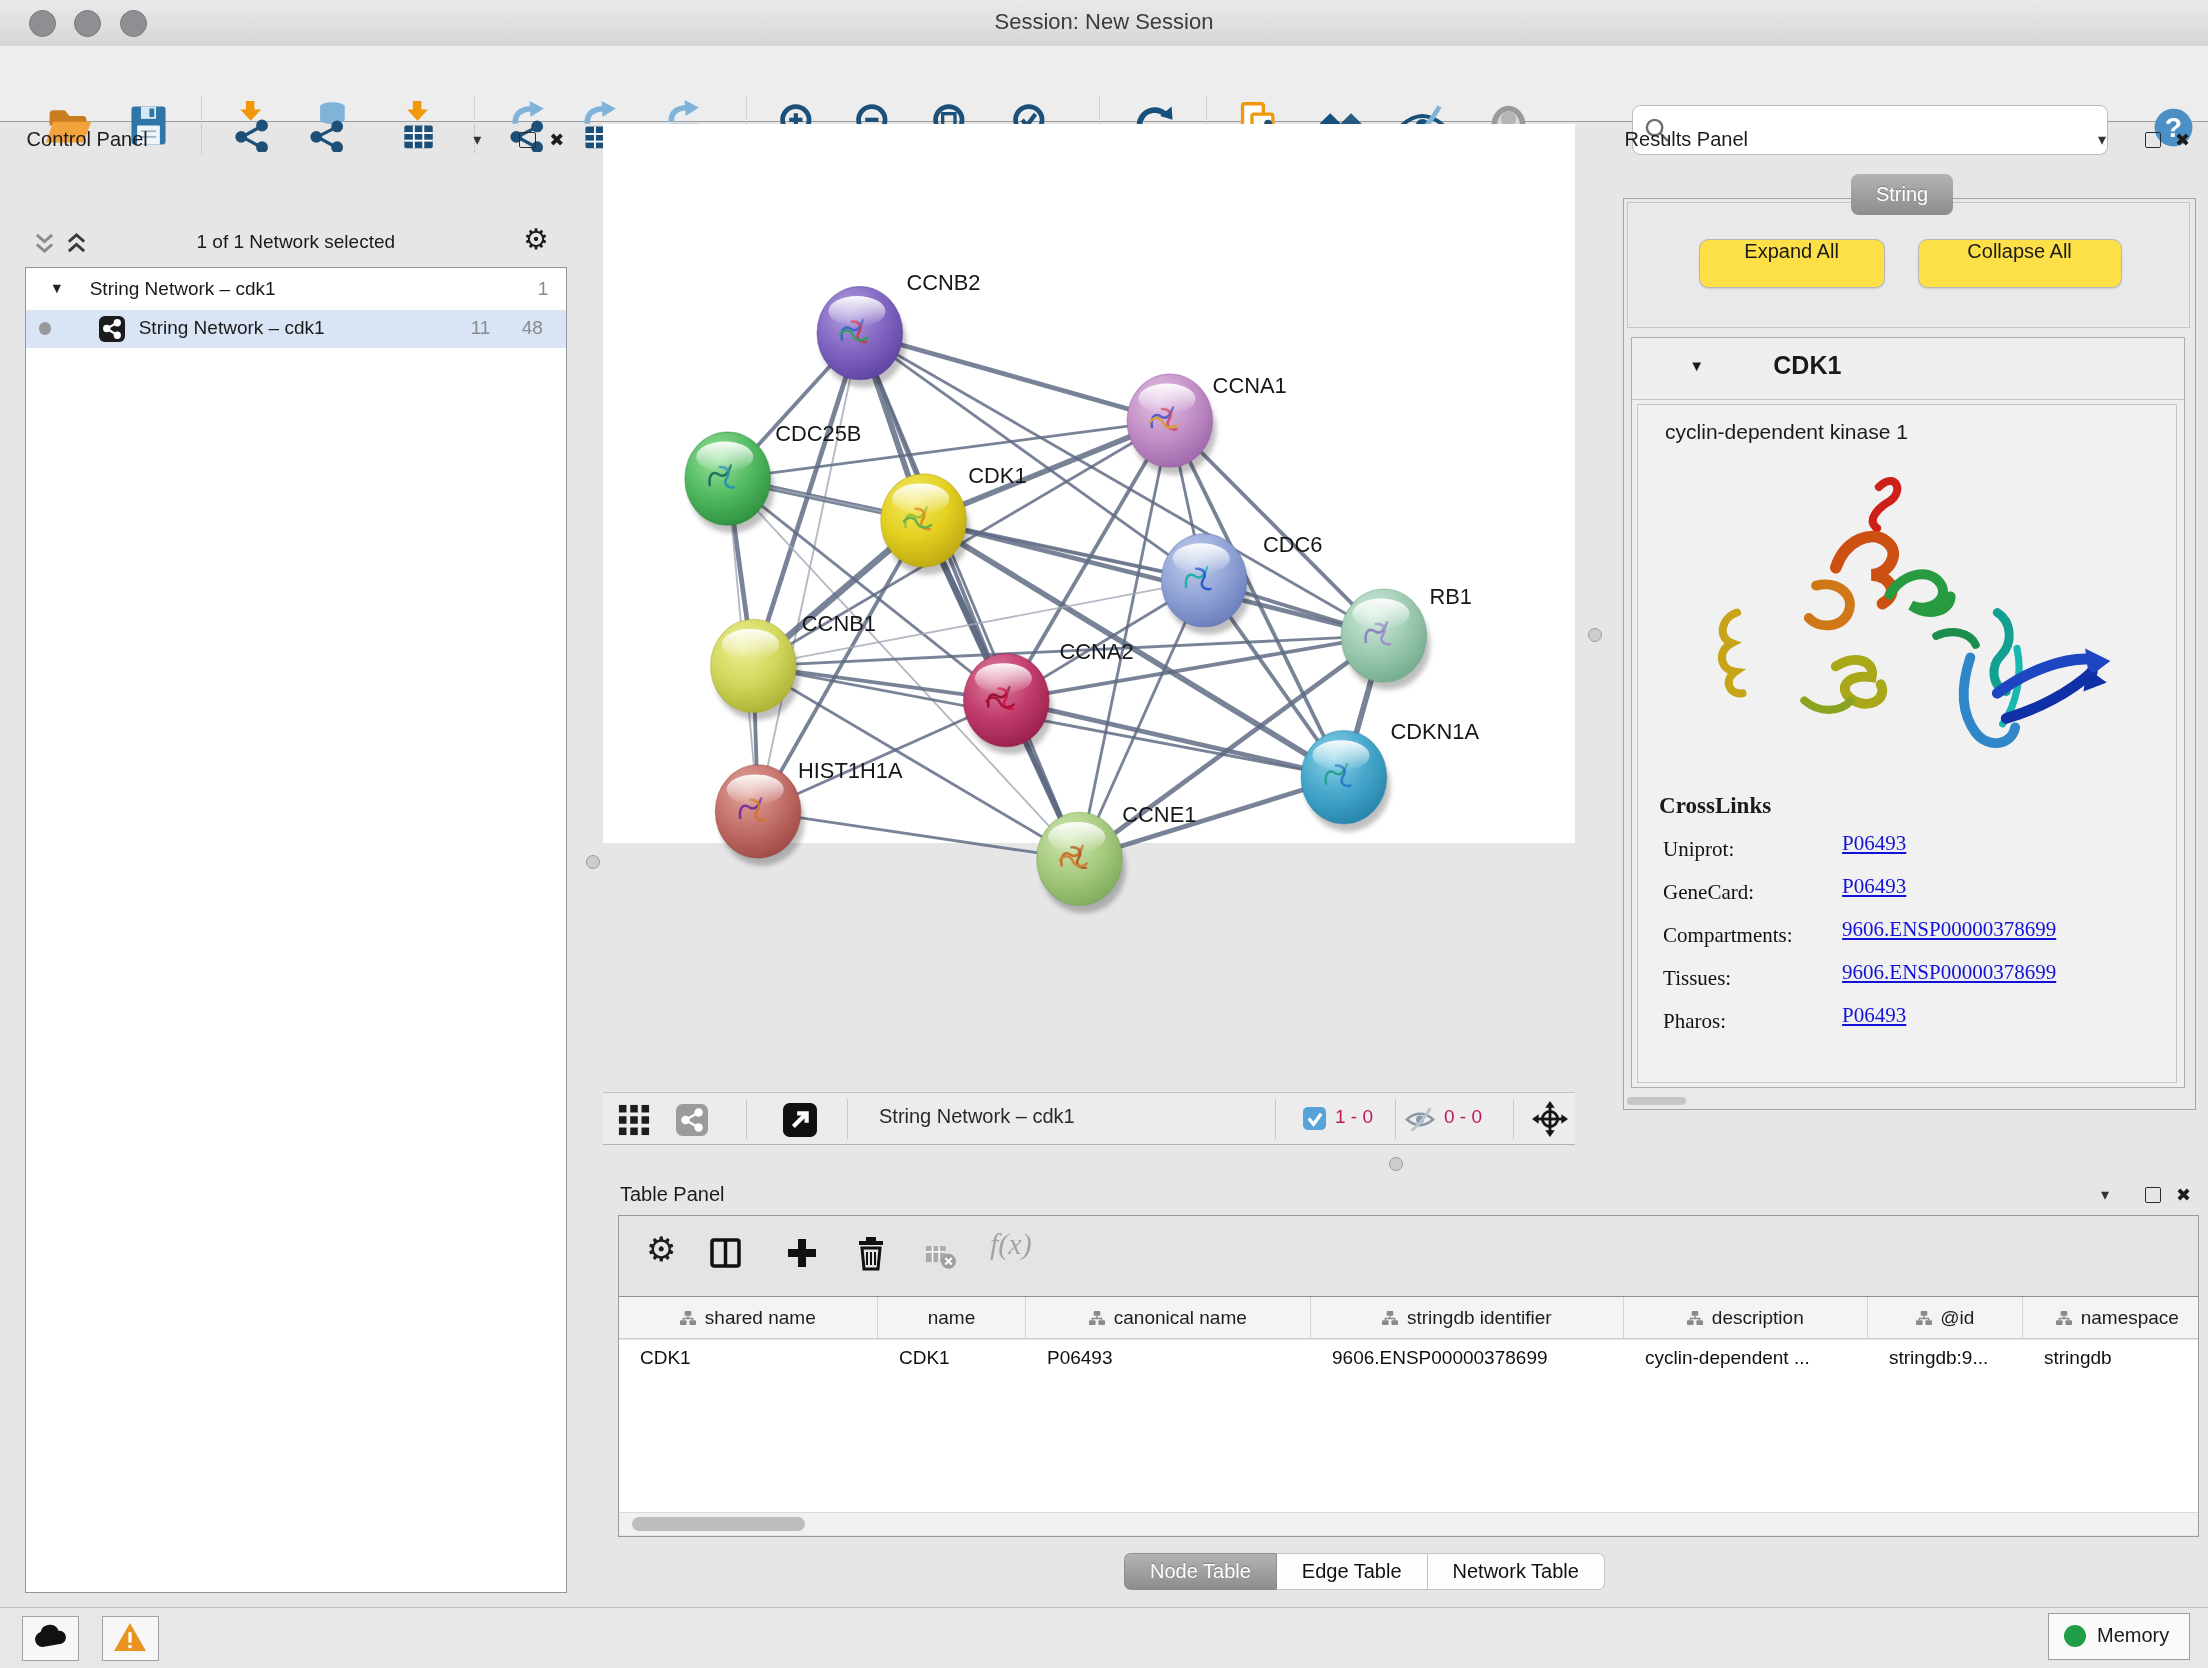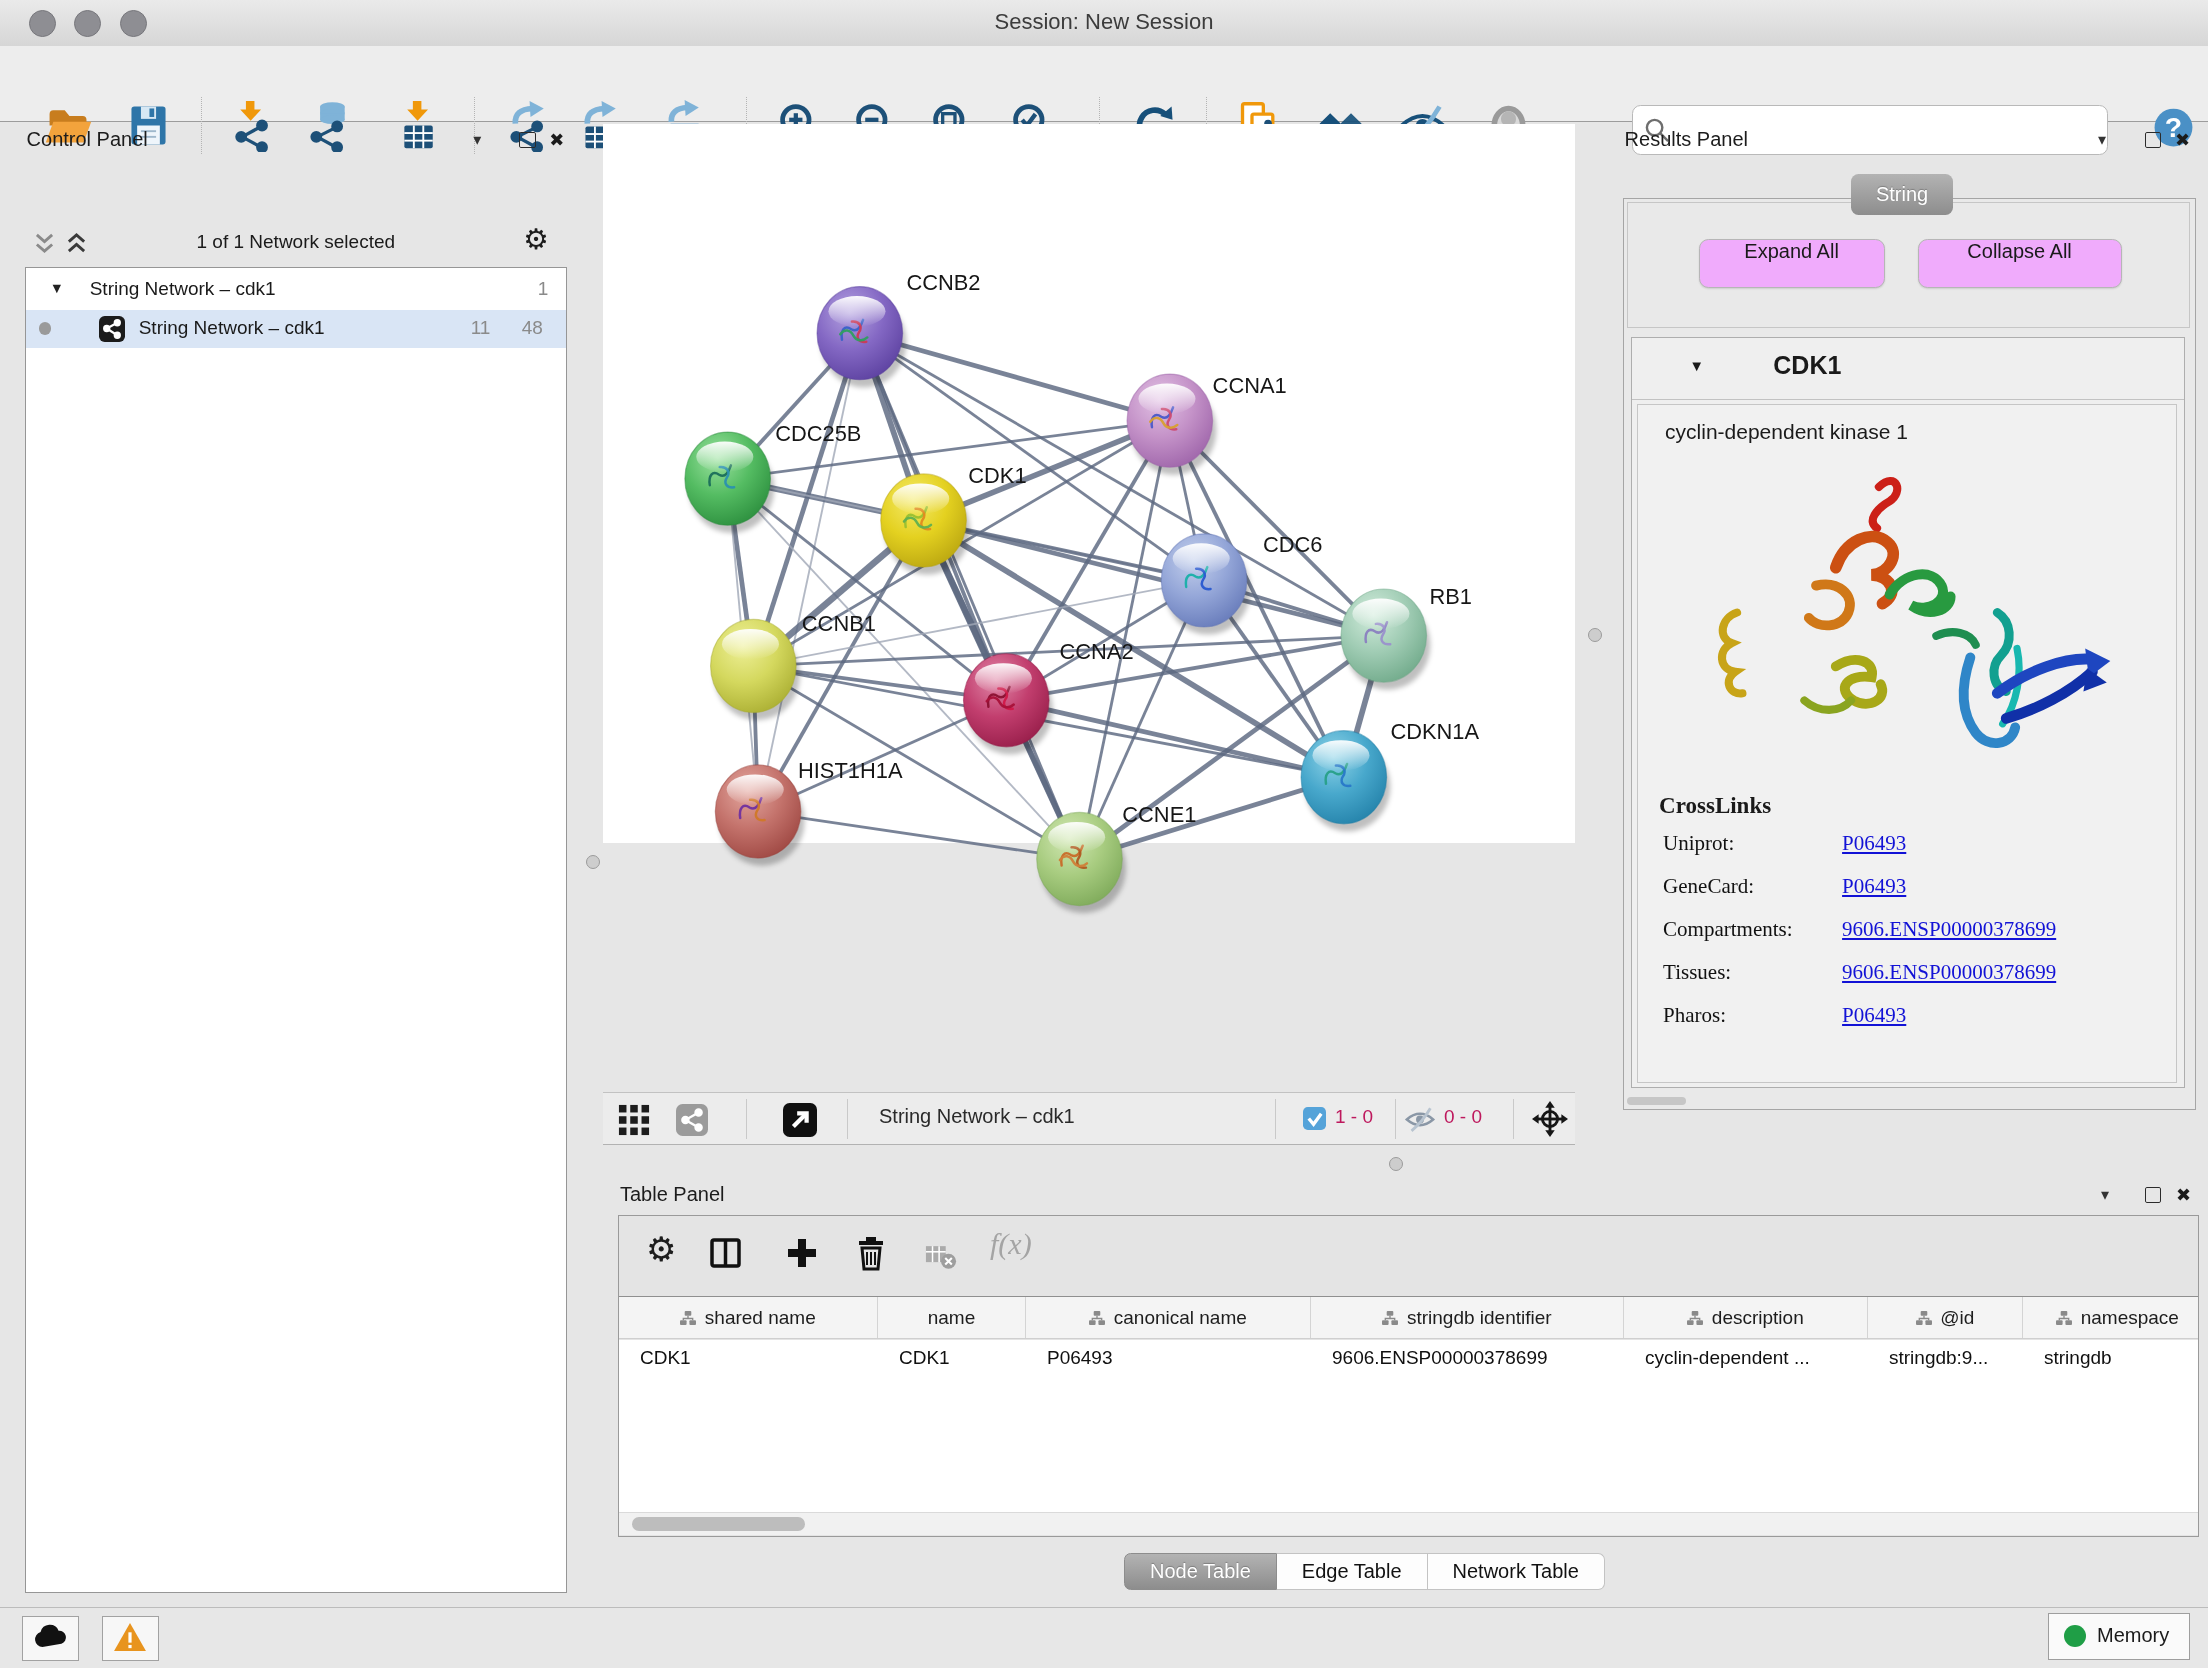--- a/index.html
+++ b/index.html
@@ -55,28 +55,28 @@
   .splitdot{position:absolute;width:12.4px;height:12.4px;border-radius:50%;
       background:#cdcdcd;border:1.4px solid #9b9b9b;}
   
   .rp{left:1617px;top:122px;width:592px;height:1058px;}
   .rp-tab{position:absolute;left:234px;top:52px;width:102px;height:41px;line-height:41px;
       text-align:center;font-size:20px;color:#fff;border-radius:7.6px;cursor:pointer;
       background:linear-gradient(#b3b3b3,#8d8d8d);text-shadow:0 -1px 1px rgba(0,0,0,.25);z-index:3;}
   .rp-outer{position:absolute;left:5.7px;top:76px;width:571px;height:910px;
       background:#e9e9e9;border:1.4px solid #a5a5a5;}
   .rp-btnbar{position:absolute;left:2.9px;top:2.9px;width:561px;height:124px;border:1px solid #c6c6c6;}
-  .rp-btn{position:absolute;top:36px;height:47px;background:#f0abfc;border:1px solid #b6b6b6;
+  .rp-btn{position:absolute;top:36px;height:47px;background:#fde047;border:1px solid #b6b6b6;
       border-radius:9.5px;font-size:20px;text-align:center;cursor:pointer;box-shadow:0 1px 1.9px rgba(0,0,0,.12);}
   .rp-entry{position:absolute;left:7.6px;top:138px;width:552px;height:749px;
       background:#efefef;border:1.4px solid #aeaeae;}
   .rp-gene-row{position:absolute;left:0;top:0;width:100%;height:61px;border-bottom:1px solid #c2c2c2;}
   .rp-sub{position:absolute;left:4.8px;top:66px;width:538px;height:677px;background:#f1f1f1;border:1px solid #c6c6c6;}
   .xl-row{position:relative;height:43px;}
-  .xl-label{position:absolute;left:25px;font-family:"Liberation Serif",serif;font-size:21px;color:#111;}
+  .xl-label{position:absolute;left:25px;font-family:"Liberation Serif",serif;font-size:21px;color:#111;margin-top:6px;}
   .xl-value{position:absolute;left:204px;font-family:"Liberation Serif",serif;font-size:21px;
       color:#1212d6;text-decoration:underline;cursor:pointer;}
   .rp-scrollhint{position:absolute;left:2.9px;bottom:3.8px;width:59px;height:8.6px;border-radius:4.8px;background:#c6c6c6;}
   
   .tp{left:603px;top:1179px;width:1605px;height:428px;}
   .tp-box{position:absolute;left:15px;top:36px;width:1579px;height:320px;
       background:#e4e4e4;border:1.4px solid #9a9a9a;overflow:hidden;}
   .tp-toolbar{position:absolute;left:0;top:0;width:100%;height:78px;}
   .tico{position:absolute;top:21px;cursor:pointer;}
   .fx{font-family:"Liberation Serif",serif;font-style:italic;font-size:30px;color:#a4a4a4;}

